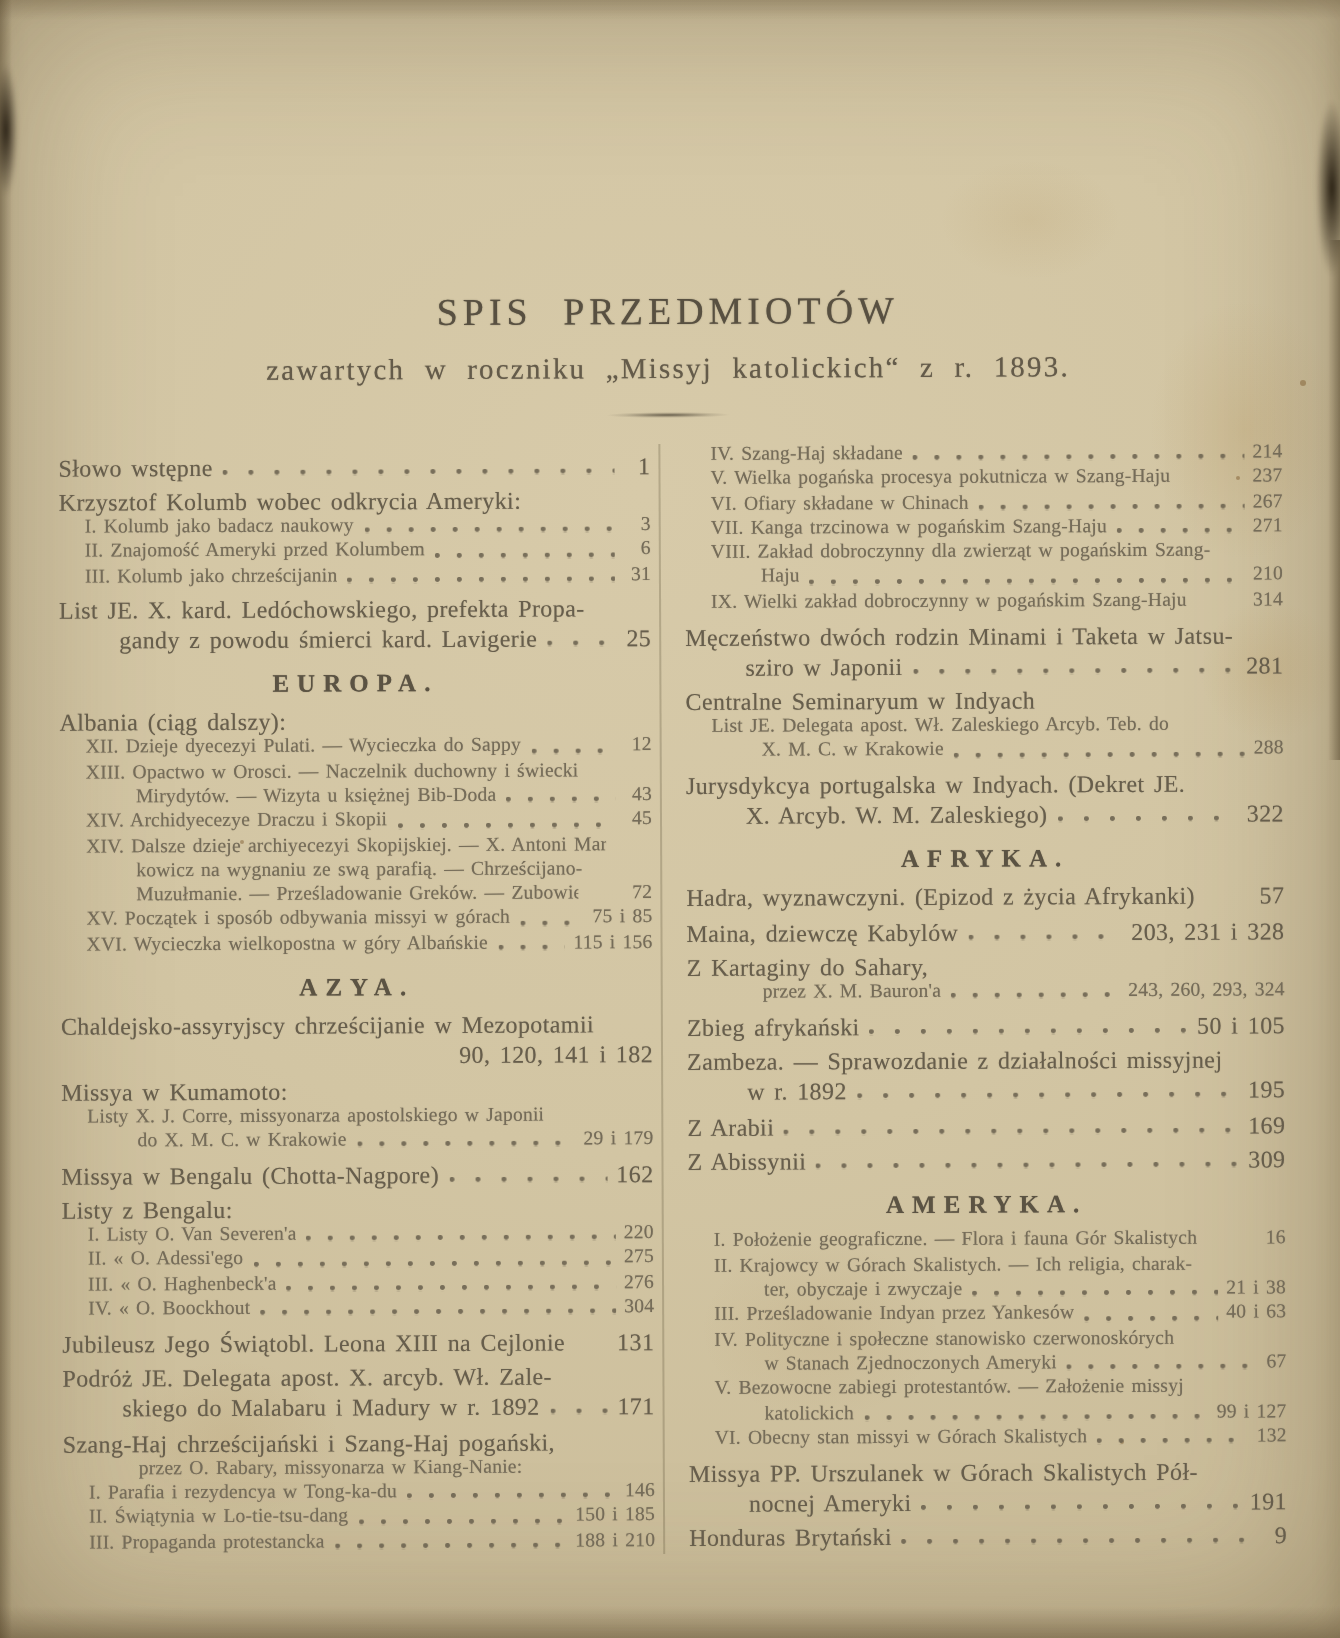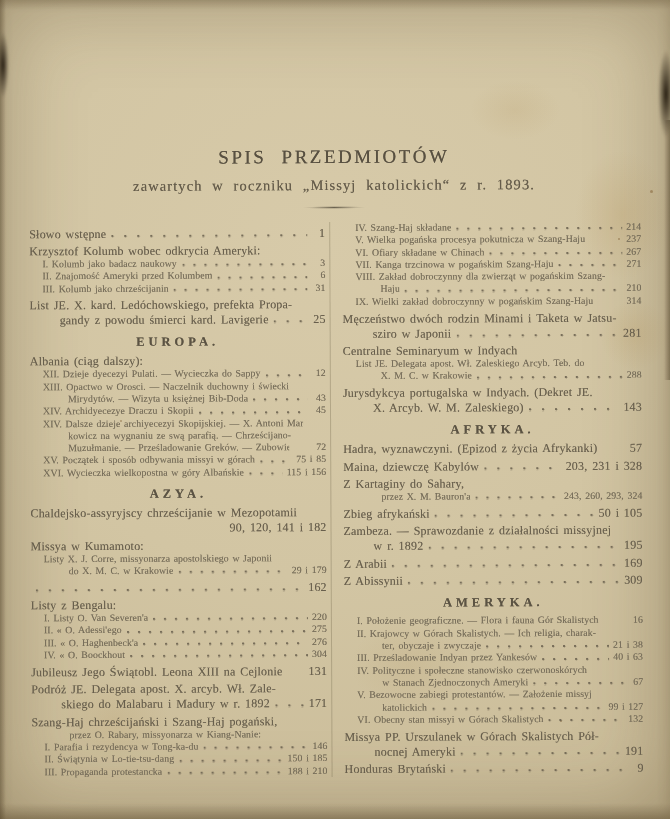--- a/index.html
+++ b/index.html
@@ -194,20 +194,21 @@
           <div class="row sub">
             <span class="t">Listy X. J. Corre, missyonarza apostolskiego w Japonii</span>
             <span class="lead"></span>
           </div>
           <div class="row sub cont">
             <span class="t">do X. M. C. w Krakowie</span>
             <span class="lead dots"></span>
             <span class="pg">29 i 179</span>
           </div>
           <div class="row main">
+            <span class="t">Missya w Bengalu (Chotta-Nagpore)</span>
             <span class="lead dots"></span>
             <span class="pg">162</span>
           </div>
           <div class="row main">
             <span class="t">Listy z Bengalu:</span>
             <span class="lead"></span>
           </div>
           <div class="row sub">
             <span class="t">I. Listy O. Van Severen'a</span>
             <span class="lead dots"></span>
@@ -323,21 +324,21 @@
             <span class="lead dots"></span>
             <span class="pg">288</span>
           </div>
           <div class="row main">
             <span class="t">Jurysdykcya portugalska w Indyach. (Dekret JE.</span>
             <span class="lead"></span>
           </div>
           <div class="row main cont">
             <span class="t">X. Arcyb. W. M. Zaleskiego)</span>
             <span class="lead dots"></span>
-            <span class="pg">143</span>
+            <span class="pg">322</span>
           </div>
           <div class="sec">AFRYKA.</div>
           <div class="row main">
             <span class="t">Hadra, wyznawczyni. (Epizod z życia Afrykanki)</span>
             <span class="lead"></span>
             <span class="pg">57</span>
           </div>
           <div class="row main">
             <span class="t">Maina, dziewczę Kabylów</span>
             <span class="lead dots"></span>

